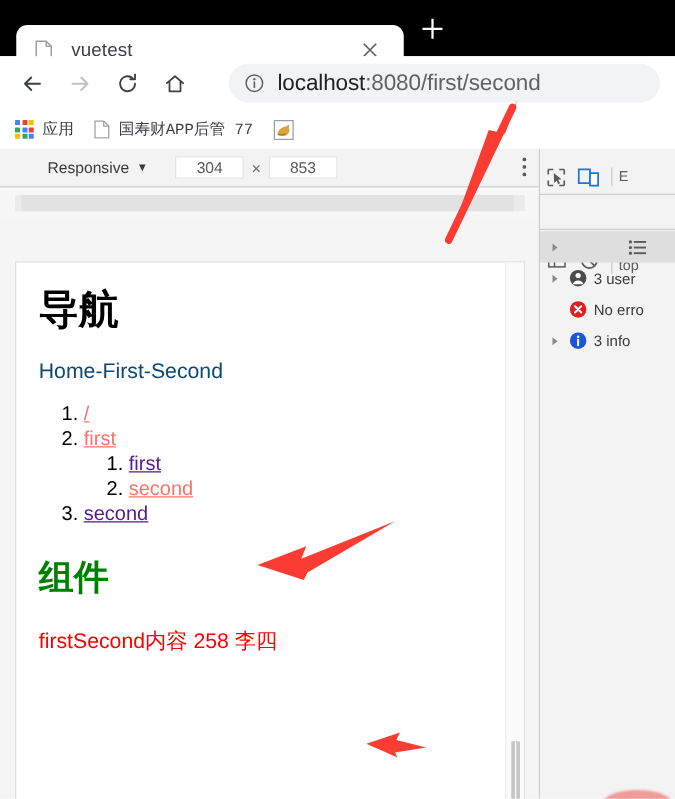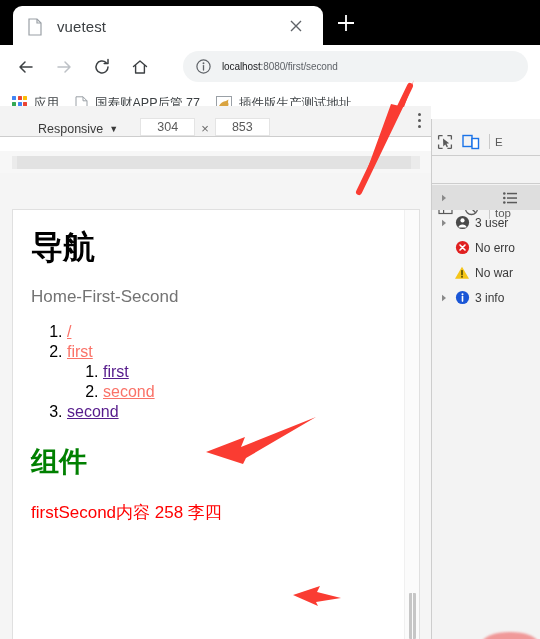--- a/index.html
+++ b/index.html
@@ -11,21 +11,21 @@
   }
 
   
   .browser { position: absolute; inset: 0; background: #ffffff; }
 
   .tabstrip {
     position: absolute; top: 0; left: 0; width: 540px; height: 45px;
     background: #000000;
   }
   .tab-active {
-    position: absolute; left: 13px; top: 6px; width: 310px; height: 41px;
+    position: absolute; left: 13px; top: 20px; width: 310px; height: 41px;
     background: #ffffff;
     border-radius: 9px 9px 0 0;
     display: flex; align-items: center;
   }
   .tab-favicon {
     margin-left: 14px; width: 16px; height: 18px; flex: 0 0 auto;
     position: relative;
   }
   .tab-favicon svg { display:block; }
   .tab-title {
@@ -61,30 +61,31 @@
     width: 345px; height: 31px;
     background: #f1f3f4; border-radius: 16px;
     display: flex; align-items: center;
   }
   .omni-info {
     margin-left: 12px; width: 17px; height: 17px; color: #5f6368;
     flex: 0 0 auto;
   }
   .omni-info svg { display:block; }
   .omni-url {
-    margin-left: 10px; font-size: 10px; color: #202124;
+    margin-left: 10px; font-size: 18px; color: #202124;
     white-space: nowrap; letter-spacing: -.1px;
   }
   .omni-url .dim { color: #5f6368; }
 
   
   .bookmarks {
     position: absolute; top: 88px; left: 0; width: 540px; height: 31px;
     background: #ffffff; display: flex; align-items: center;
     overflow: hidden;
+    font-family: Liberation Mono, monospace;
   }
   .bm { display: flex; align-items: center; flex: 0 0 auto; }
   .bm-label {
     font-size: 12.5px; color: #3c4043; white-space: nowrap;
   }
   .apps-grid {
     margin-left: 12px; margin-right: 7px;
     width: 15px; height: 15px;
     display: grid; grid-template-columns: repeat(3,4px);
     grid-template-rows: repeat(3,4px); gap: 1.5px; flex: 0 0 auto;
@@ -146,23 +147,23 @@
   .dt-text {
     font-size: 12px; color: #3a3a3a; margin-left: 3px; white-space: nowrap;
   }
   .dt-blob {
     position: absolute; left: 50px; top: 513px; width: 56px; height: 22px;
     background: #f08a8a; border-radius: 50%; filter: blur(1px); opacity:.85;
   }
 
   
   .devicebar {
-    position: absolute; left: 0; top: 106px; width: 431px; height: 31px;
+    position: absolute; left: 0; top: 119px; width: 431px; height: 31px;
     background: #f3f3f3; border-bottom: 1px solid #cdcdcd;
-    display: flex; align-items: flex-end;
+    display: flex; align-items: center;
   }
   .dev-select {
     margin-left: 38px; font-size: 12.5px; color: #3a3a3a;
     display:flex; align-items:center; gap:6px; white-space: nowrap;
   }
   .caret { font-size: 9px; color:#3a3a3a; }
   .dev-dim {
     width: 55px; height: 18px; background:#ffffff; border:1px solid #e4e4e4;
     display:flex; align-items:center; justify-content:center;
     font-size: 12.5px; color:#5a5a5a; margin-left: 22px;
@@ -211,21 +212,21 @@
   }
 
   
   .doc { padding: 20px 18px 0 18px; }
   .h1-nav {
     font-size: 32px; font-weight: bold; color: #000000;
     line-height: 1.1; margin-bottom: 22px;
     font-family: "DejaVu Sans", "Liberation Sans", sans-serif;
   }
   .para-breadcrumb {
-    font-size: 17px; color: #737373; margin-bottom: 16px;
+    font-size: 17px; color: #0c4a6e; margin-bottom: 16px;
   }
   ol.nav-list {
     margin: 0 0 0 22px; padding: 0 0 0 14px;
     font-size: 16px; color: #000;
   }
   ol.nav-list li { margin: 2px 0; }
   ol.nav-list ol {
     margin: 0 0 0 22px; padding: 0 0 0 14px;
   }
   ol.nav-list a {
@@ -335,21 +336,20 @@
       <span class="bm-label">国寿财APP后管 77</span>
     </div>
 
     <div class="bm">
       <span class="bm-fox">
         <svg width="14" height="14" viewBox="0 0 14 14">
           <path d="M2 9c1.5-3 4-4.5 7-5l2.4-1.4-.4 2.6c1 1.8.6 4-1 5.3-1.9 1.6-5.2 1.7-8 .5z" fill="#d9a441"></path>
           <path d="M2.5 10.5c2 .6 4.6.4 6-.6" stroke="#8a6a20" stroke-width=".7" fill="none"></path>
         </svg>
       </span>
-      <span class="bm-label">插件版生产测试地址</span>
     </div>
 
   </div>
 
   <div class="devicebar">
     <div class="dev-select">
       <span>Responsive</span>
       <span class="caret">▼</span>
     </div>
     <div class="dev-dim">304</div>
@@ -485,31 +485,20 @@
         <span class="dt-tri"></span>
         <span class="dt-ico">
           <svg width="15" height="15" viewBox="0 0 15 15">
             <circle cx="7.5" cy="7.5" r="6.6" fill="#e02020"></circle>
             <path d="M5 5l5 5M10 5l-5 5" stroke="#ffffff" stroke-width="1.6" stroke-linecap="round"></path>
           </svg>
         </span>
         <span class="dt-text">No erro</span>
       </div>
 
-      <div class="dt-item">
-        <span class="dt-tri"></span>
-        <span class="dt-ico">
-          <svg width="16" height="14" viewBox="0 0 16 14">
-            <path d="M8 .8l7 12H1z" fill="#f5c518"></path>
-            <path d="M8 4.6v4.2" stroke="#3a3a00" stroke-width="1.4" stroke-linecap="round"></path>
-            <circle cx="8" cy="10.8" r=".9" fill="#3a3a00"></circle>
-          </svg>
-        </span>
-        <span class="dt-text">No war</span>
-      </div>
 
       <div class="dt-item">
         <span class="dt-tri">
           <svg width="8" height="8" viewBox="0 0 8 8">
               <path d="M2 .8L6 4 2 7.2z" fill="#8a8a8a"></path>
             </svg>
         </span>
         <span class="dt-ico">
           <svg width="15" height="15" viewBox="0 0 15 15">
             <circle cx="7.5" cy="7.5" r="6.6" fill="#1a56d6"></circle>

